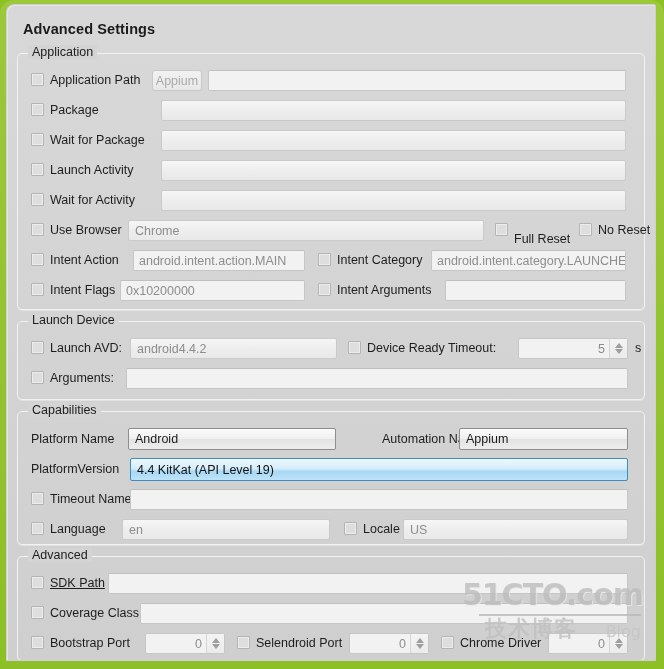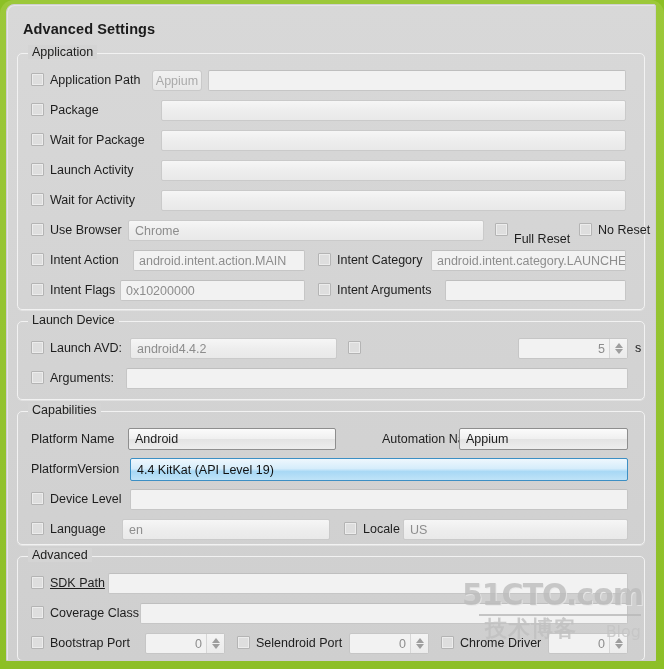--- a/index.html
+++ b/index.html
@@ -238,20 +238,21 @@
       <div class="tf empty" style="left:427px; top:226px; width:181px; height:21px;"></div>
     </div>
 
     <div class="group" style="left:10px; top:316px; width:628px; height:79px;">
       <div class="group-title">Launch Device</div>
 
       <div class="cb" style="left:13px; top:19px;"></div>
       <div class="lbl" style="left:32px; top:19px;">Launch AVD:</div>
       <div class="combo" style="left:112px; top:16px; width:207px; height:21px;">android4.4.2</div>
       <div class="cb" style="left:330px; top:19px;"></div>
+      <div class="lbl" style="left:349px; top:19px;">Device Ready Timeout:</div>
       <div class="spin" style="left:500px; top:16px; width:110px; height:21px;">
         <span>5</span>
         <span class="btns">
           <span class="up"></span>
           <span class="dn"></span>
         </span>
       </div>
       <div class="lbl" style="left:617px; top:19px;">s</div>
 
       <div class="cb" style="left:13px; top:49px;"></div>
@@ -264,21 +265,21 @@
 
       <div class="lbl" style="left:13px; top:20px;">Platform Name</div>
       <div class="combo en" style="left:110px; top:16px; width:208px; height:22px;">Android</div>
       <div class="lbl" style="left:330px; top:20px;margin-left:34px;">Automation Name</div>
       <div class="combo en" style="left:441px; top:16px; width:169px; height:22px;">Appium</div>
 
       <div class="lbl" style="left:13px; top:50px;">PlatformVersion</div>
       <div class="combo sel" style="left:112px; top:46px; width:498px; height:23px;">4.4 KitKat (API Level 19)</div>
 
       <div class="cb" style="left:13px; top:80px;"></div>
-      <div class="lbl" style="left:32px; top:80px;">Device Level</div>
+      <div class="lbl" style="left:32px; top:80px;">Timeout Name</div>
       <div class="tf empty" style="left:112px; top:77px; width:498px; height:21px;"></div>
 
       <div class="cb" style="left:13px; top:110px;"></div>
       <div class="lbl" style="left:32px; top:110px;">Language</div>
       <div class="combo" style="left:104px; top:107px; width:208px; height:21px;">en</div>
       <div class="cb" style="left:326px; top:110px;"></div>
       <div class="lbl" style="left:345px; top:110px;">Locale</div>
       <div class="combo" style="left:385px; top:107px; width:225px; height:21px;">US</div>
     </div>
 

